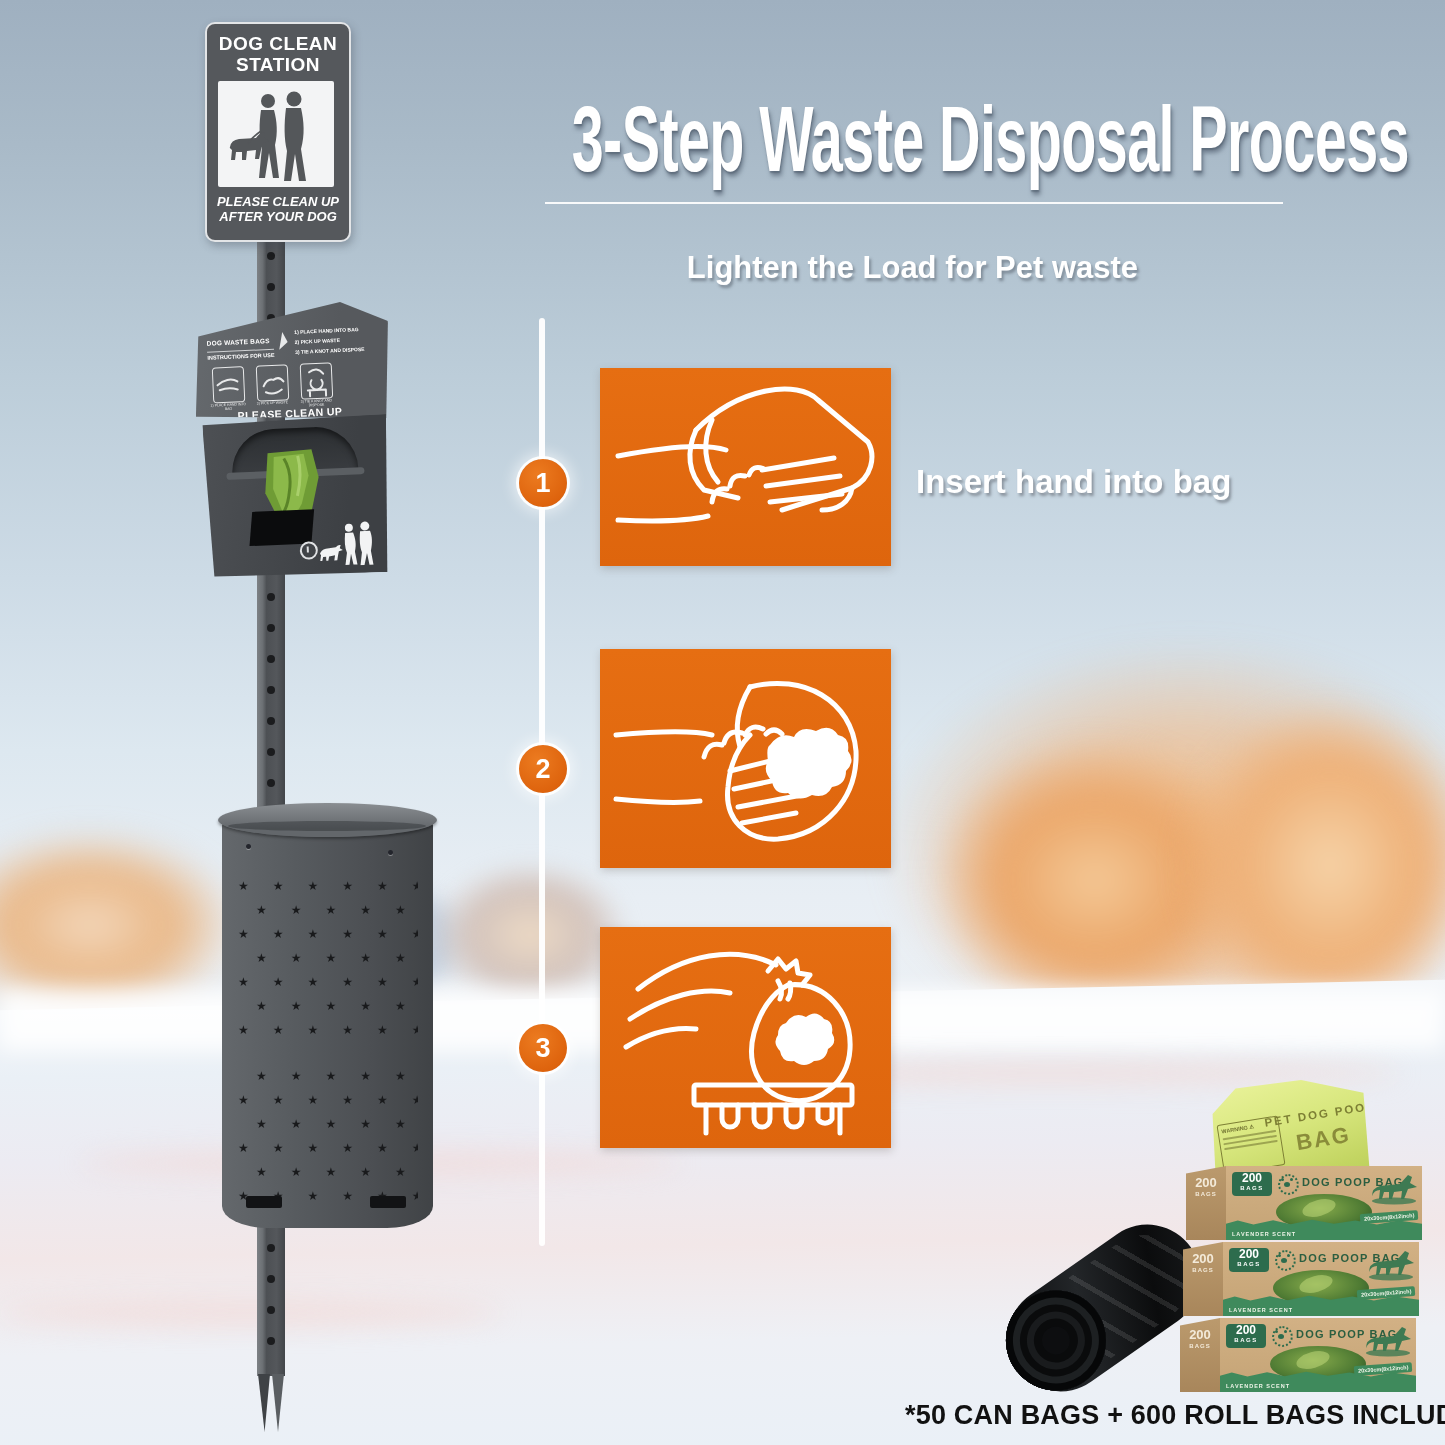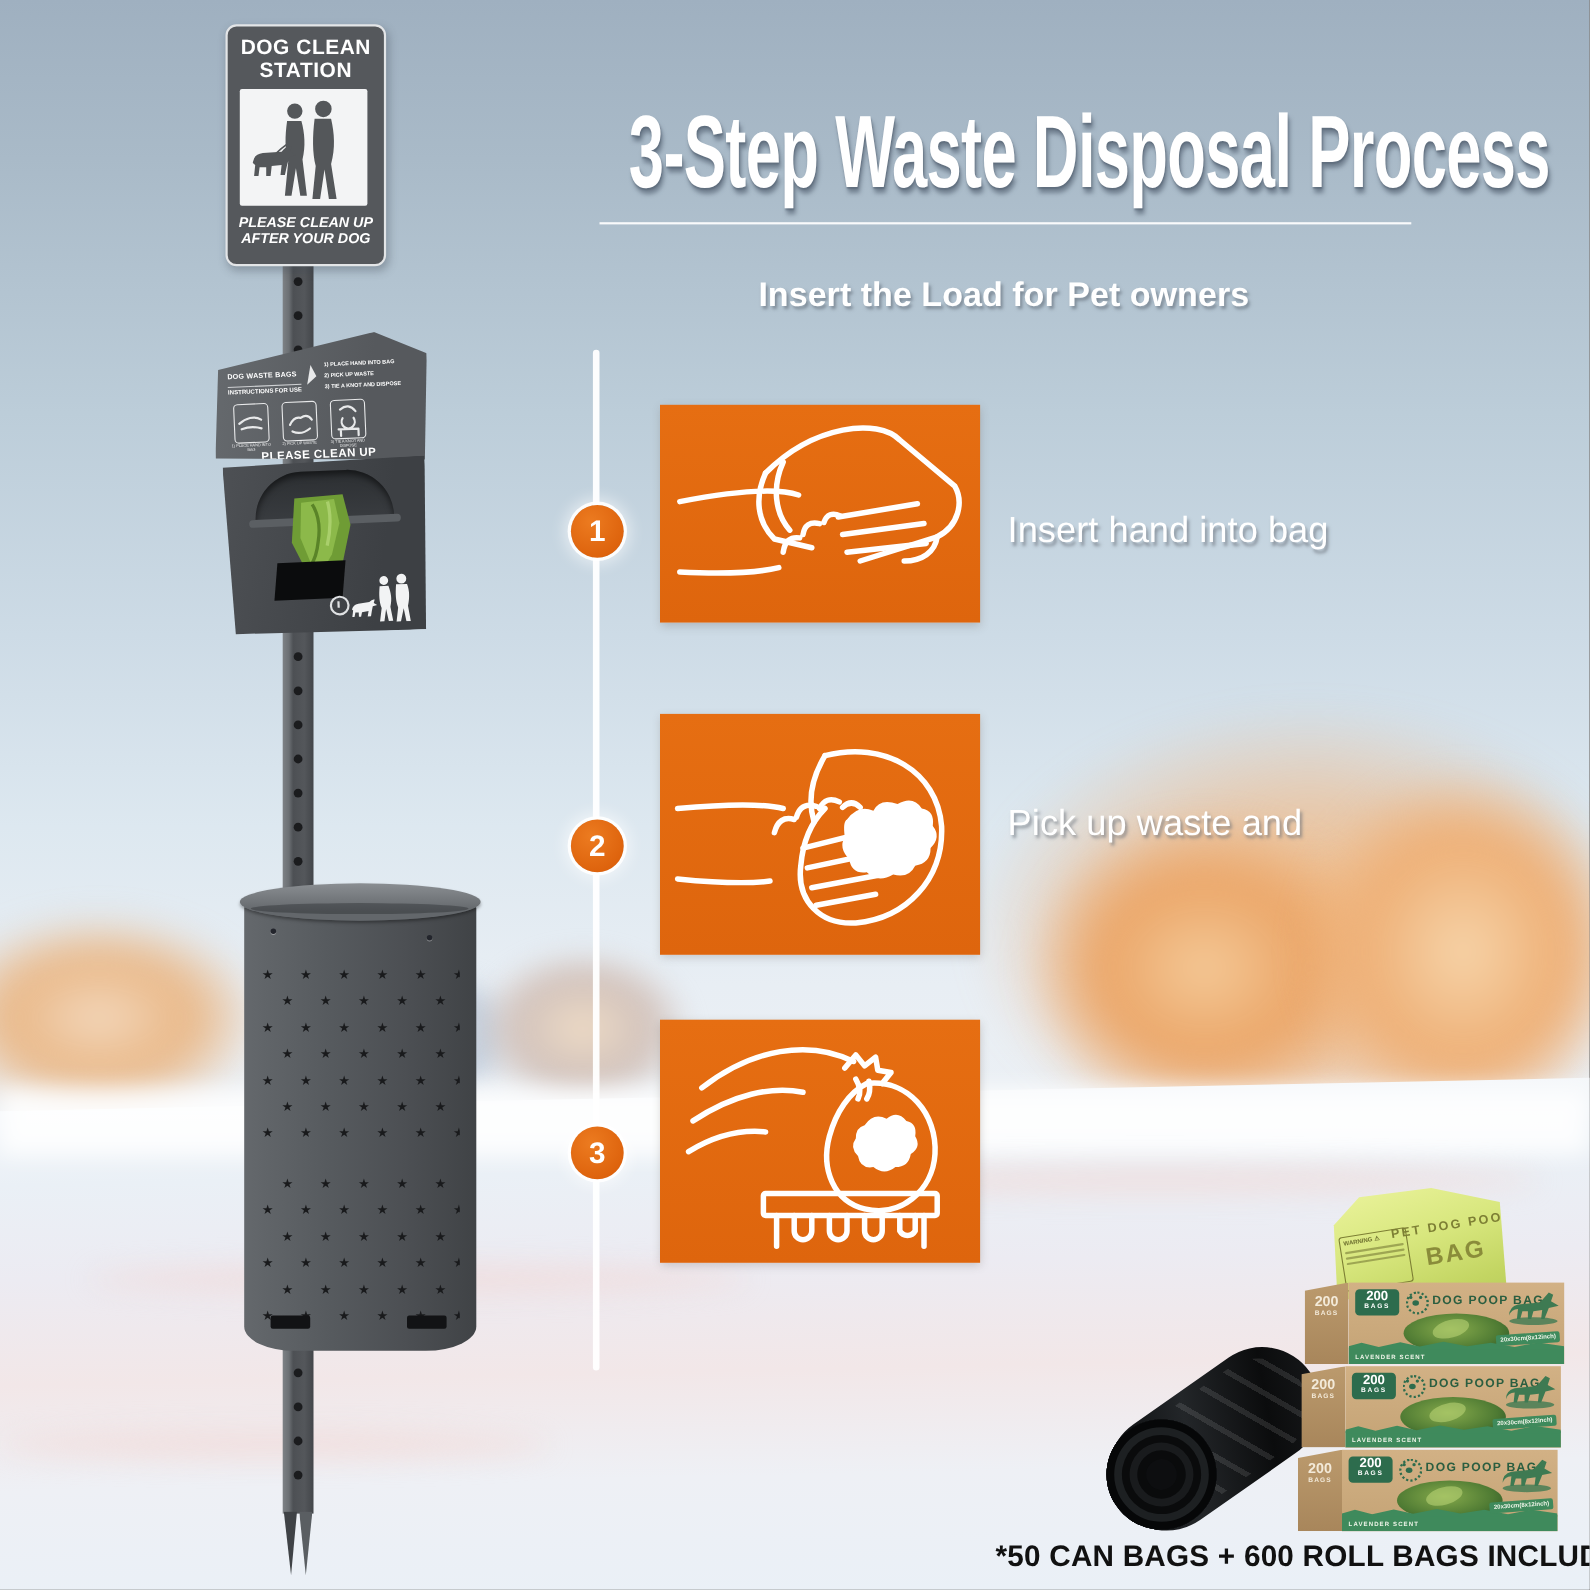--- a/index.html
+++ b/index.html
@@ -102,21 +102,21 @@
       box-shadow:1px 3px 8px rgba(90,80,70,.25);z-index:5;}
   #box1{top:368px;height:198px;}
   #box2{top:649px;height:219px;}
   #box3{top:927px;height:221px;}
   .step-box svg{width:100%;height:100%;}
   .badge{left:519px;width:48px;height:48px;border-radius:50%;z-index:6;
       background:radial-gradient(circle at 38% 32%,#ec7b20,#dd620c 75%);
       box-shadow:0 0 0 3px rgba(255,255,255,.9),0 0 14px 6px rgba(255,255,255,.55);
       color:#fff;font-weight:800;font-size:27px;display:flex;align-items:center;justify-content:center;}
   #badge1{top:459px;} #badge2{top:745px;} #badge3{top:1024px;}
-  .step-label{left:916px;color:#fff;font-weight:400;font-size:33px;line-height:1.34;
+  .step-label{left:916px;color:#fff;font-weight:700;font-size:33px;line-height:1.34;
       text-shadow:2px 3px 3px rgba(105,110,120,.65);z-index:5;white-space:nowrap;}
   #label1{top:460px;} #label2{top:726px;} #label3{top:1021px;}
 
   
   #roll{left:998px;top:1255px;width:212px;height:106px;transform:rotate(-35deg);z-index:5;
       border-radius:53px;background:linear-gradient(115deg,#050607,#232629 40%,#0b0c0d 72%,#1a1c1e);}
   #roll-hl{left:30px;top:8px;width:170px;height:90px;border-radius:45px;
       background:repeating-linear-gradient(65deg,rgba(255,255,255,.10) 0 5px,rgba(255,255,255,0) 5px 24px);}
   #roll-cap{left:-2px;top:2px;width:100px;height:100px;border-radius:50%;background:#0d0e10;
       box-shadow:inset 0 0 0 7px #060708,inset 0 0 0 14px #1d2022,inset 0 0 0 21px #0a0b0c,
@@ -324,21 +324,21 @@
         <div class="star-row">★★★★★★</div>
         <div class="star-row off">★★★★★★</div>
         <div class="star-row">★★★★★★</div>
       </div>
     <div class="abs can-slot" style="left:24px;"></div>
     <div class="abs can-slot" style="left:148px;"></div>
   </div>
 
   <div class="abs" id="title">3-Step Waste Disposal Process</div>
   <div class="abs" id="title-underline"></div>
-  <div class="abs subtitle" id="subtitle2">Insert the Load for Pet owners</div>
+  <div class="abs subtitle" id="subtitle2">Lighten the Load for Pet waste</div>
 
   <div class="abs" id="timeline"></div>
 
   <div class="abs step-box" id="box1">
     <svg viewBox="0 0 291 198">
       <g stroke="#fff" stroke-width="5" fill="none" stroke-linecap="round" stroke-linejoin="round">
         <path d="M18 88 C70 78 108 76 126 82"></path>
         <path d="M18 152 C60 154 92 152 108 148"></path>
         <path d="M112 134 q2 -15 15 -13 m3 -3 q2 -13 15 -10 m4 -1 q4 -11 15 -6"></path>
         <path d="M96 62 C140 18 198 12 218 32 L268 74 C276 88 272 110 252 120 L182 142"></path>
@@ -386,21 +386,20 @@
       <span>2</span>
     </div>
   <div class="abs badge" id="badge3">
       <span>3</span>
     </div>
 
   <div class="abs step-label" id="label1">
     <div>Insert hand into bag</div>
   </div>
   <div class="abs step-label" id="label2">
-    <div>Pick up waste and</div>
   </div>
 
   <div class="abs" id="roll">
     <div class="abs" id="roll-hl"></div>
     <div class="abs" id="roll-cap"></div>
   </div>
 
   <div class="abs" id="green-bag">
     <div class="abs" id="bag-brand-top">PET DOG POOP</div>
     <div class="abs" id="bag-brand-main">BAG</div>

